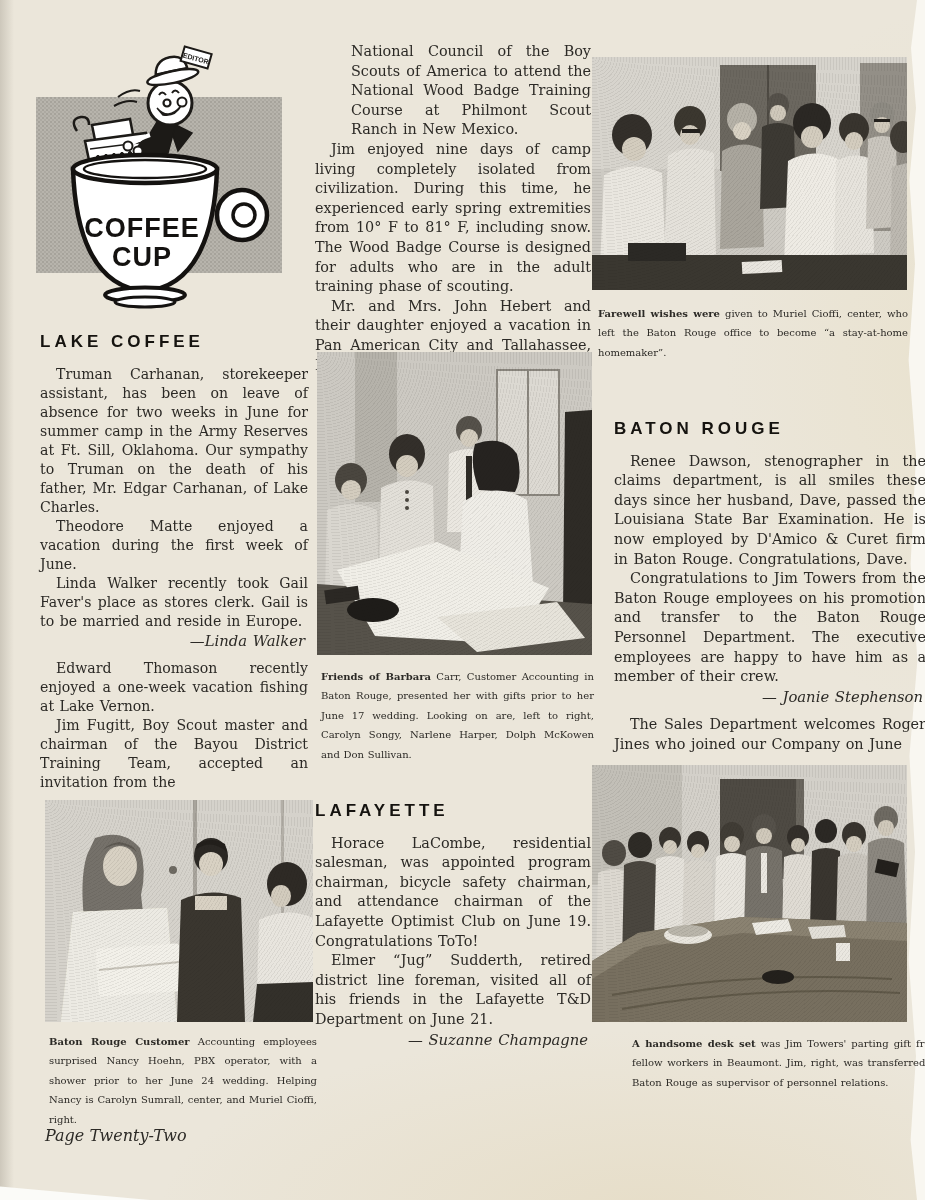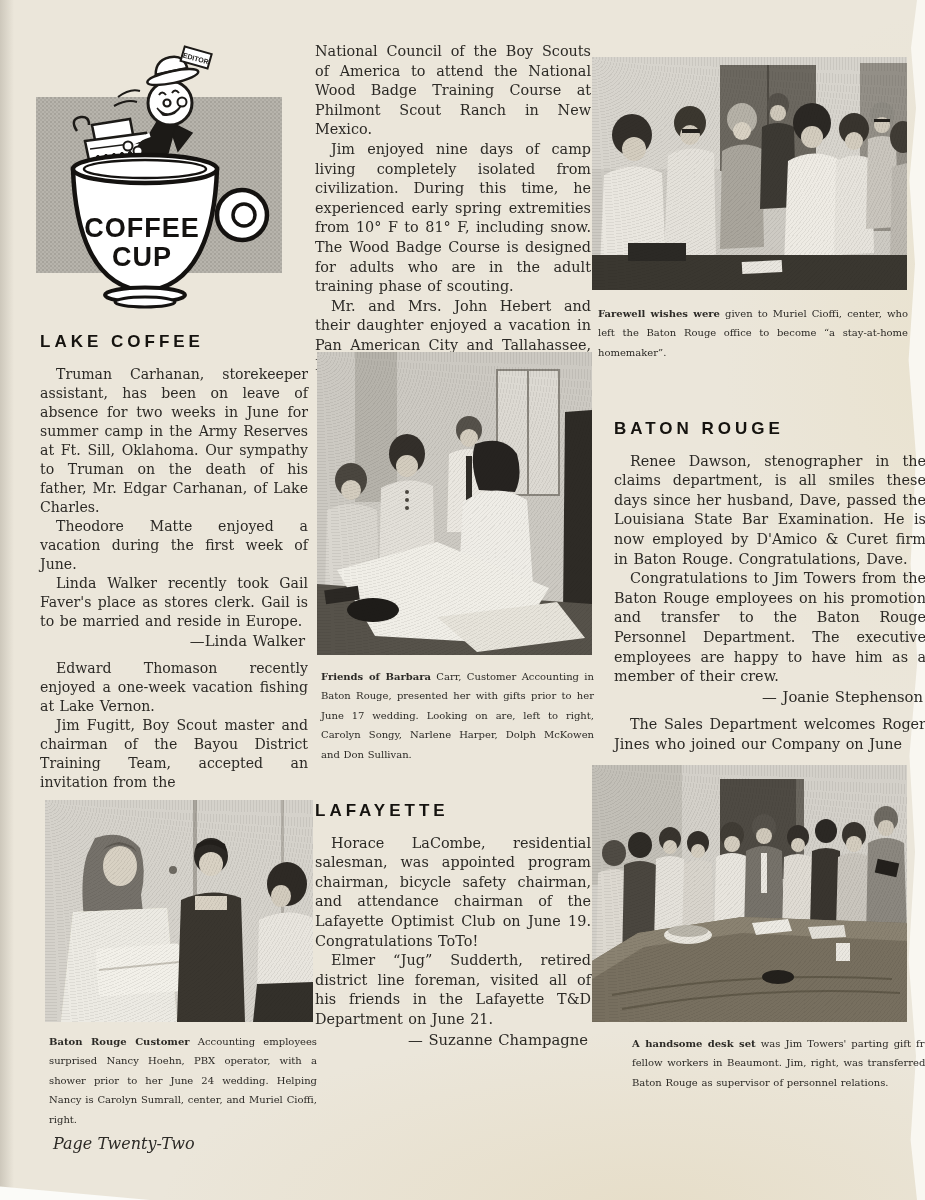--- a/index.html
+++ b/index.html
@@ -15,32 +15,32 @@
   .corner-sliver{position:absolute;left:0;bottom:0;width:150px;height:16px;background:#fbfbf8;
         clip-path:polygon(0 100%,100% 100%,0 15%);}
 
   .abs{position:absolute;}
   .colw-l{width:268px;} .colw-m{width:276px;} .colw-r{width:312px;}
 
   h2.sec{font:700 17px/1.1 "Liberation Sans",sans-serif;letter-spacing:4px;color:#15130f;margin:0 0 13px 0;}
   .body-text{font-size:14.4px;line-height:19.6px;text-align:justify;word-spacing:1px;}
   .body-text.tight{line-height:19px;font-size:14.1px;}
   .body-text p{margin:0;text-indent:16px;}
-  .body-text p.cont{text-indent:0;}
+  .body-text p.cont{text-indent:0;margin-left:36px;}
   .body-text p.gap{margin-top:9px;}
-  .sig{margin:1px 0 0 0;text-align:right;font-size:14.8px;padding-right:3px;text-indent:0;}
+  .sig{margin:1px 0 0 0;text-align:right;font-style:italic;font-size:14.8px;padding-right:3px;text-indent:0;}
 
   .photo{position:absolute;overflow:hidden;background:#c9c6bf;box-shadow:0 0 0 1px rgba(40,38,33,.6) inset;}
   .photo svg{display:block;width:100%;height:100%;}
   .photo::after{content:"";position:absolute;inset:0;pointer-events:none;
         background-image:repeating-radial-gradient(circle at 1px 1px, rgba(25,22,18,.07) 0 .8px, transparent .8px 3px);}
   .caption{font-size:10px;line-height:19.4px;text-align:justify;word-spacing:.5px;margin:4px;}
   .cap-lead{font-weight:700;}
 
-  .page-number{font-style:italic;font-size:16px;margin:8px;}
+  .page-number{font-style:italic;font-size:16px;margin:0;}
   .logo svg{display:block;}
 </style>
 </head>
 <body>
 
 <div class="page">
   <div class="torn-edge"></div>
   <div class="corner-sliver"></div>
 
   <div class="abs logo" style="left:30px;top:45px;width:262px;height:273px;">

